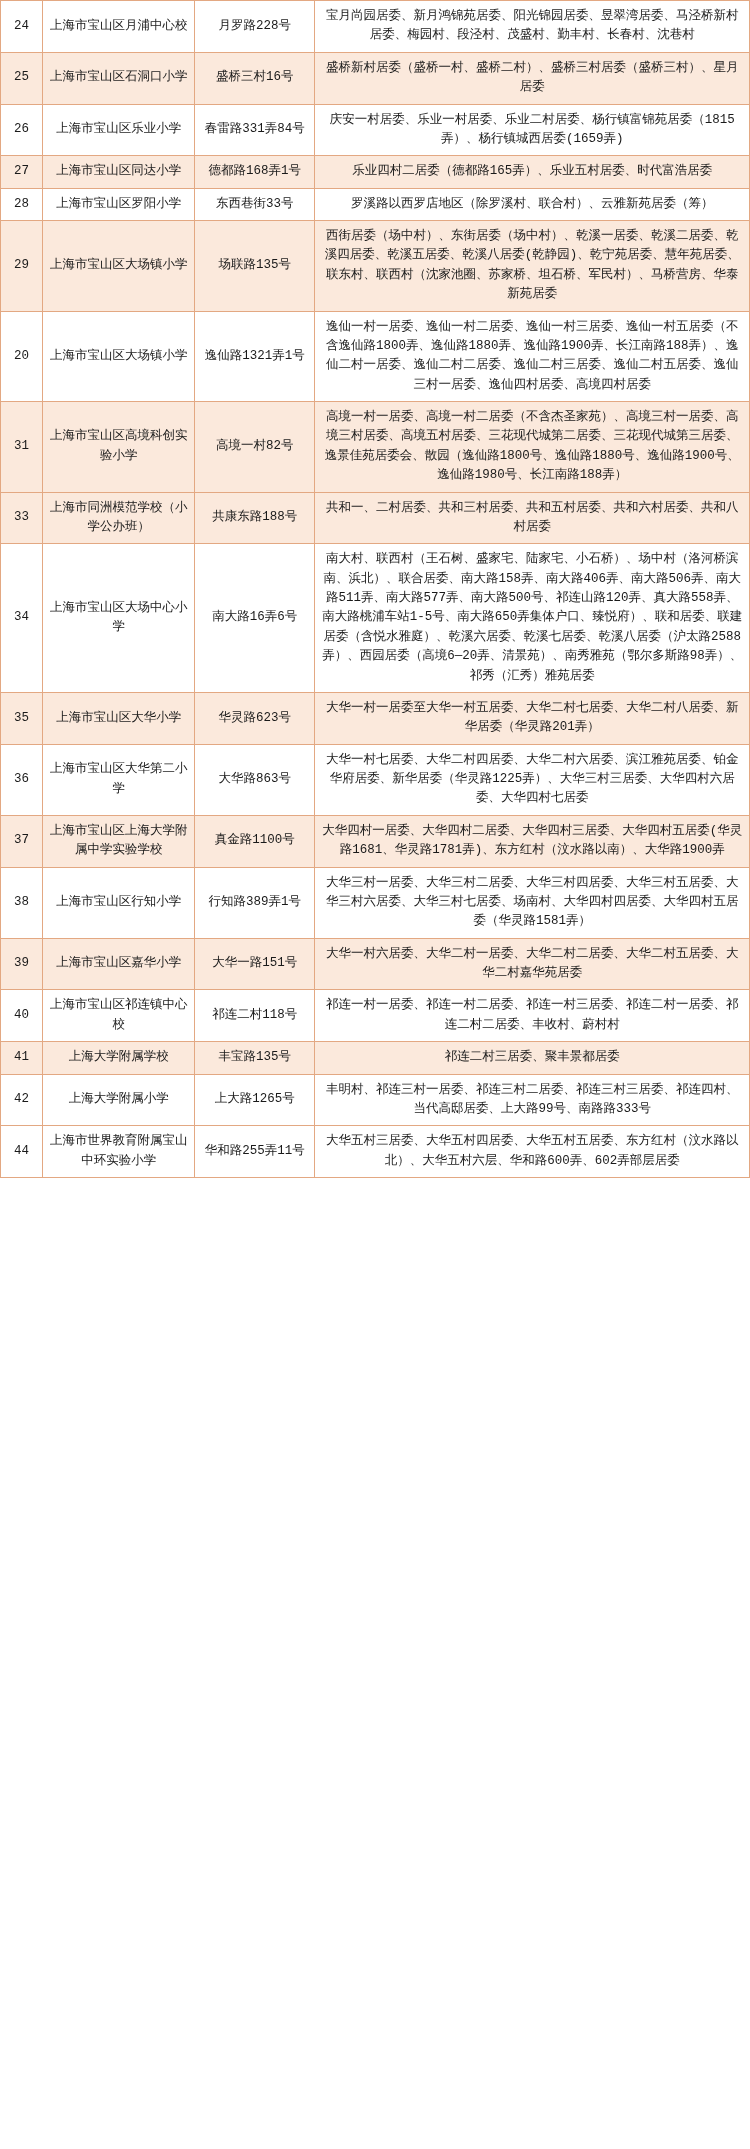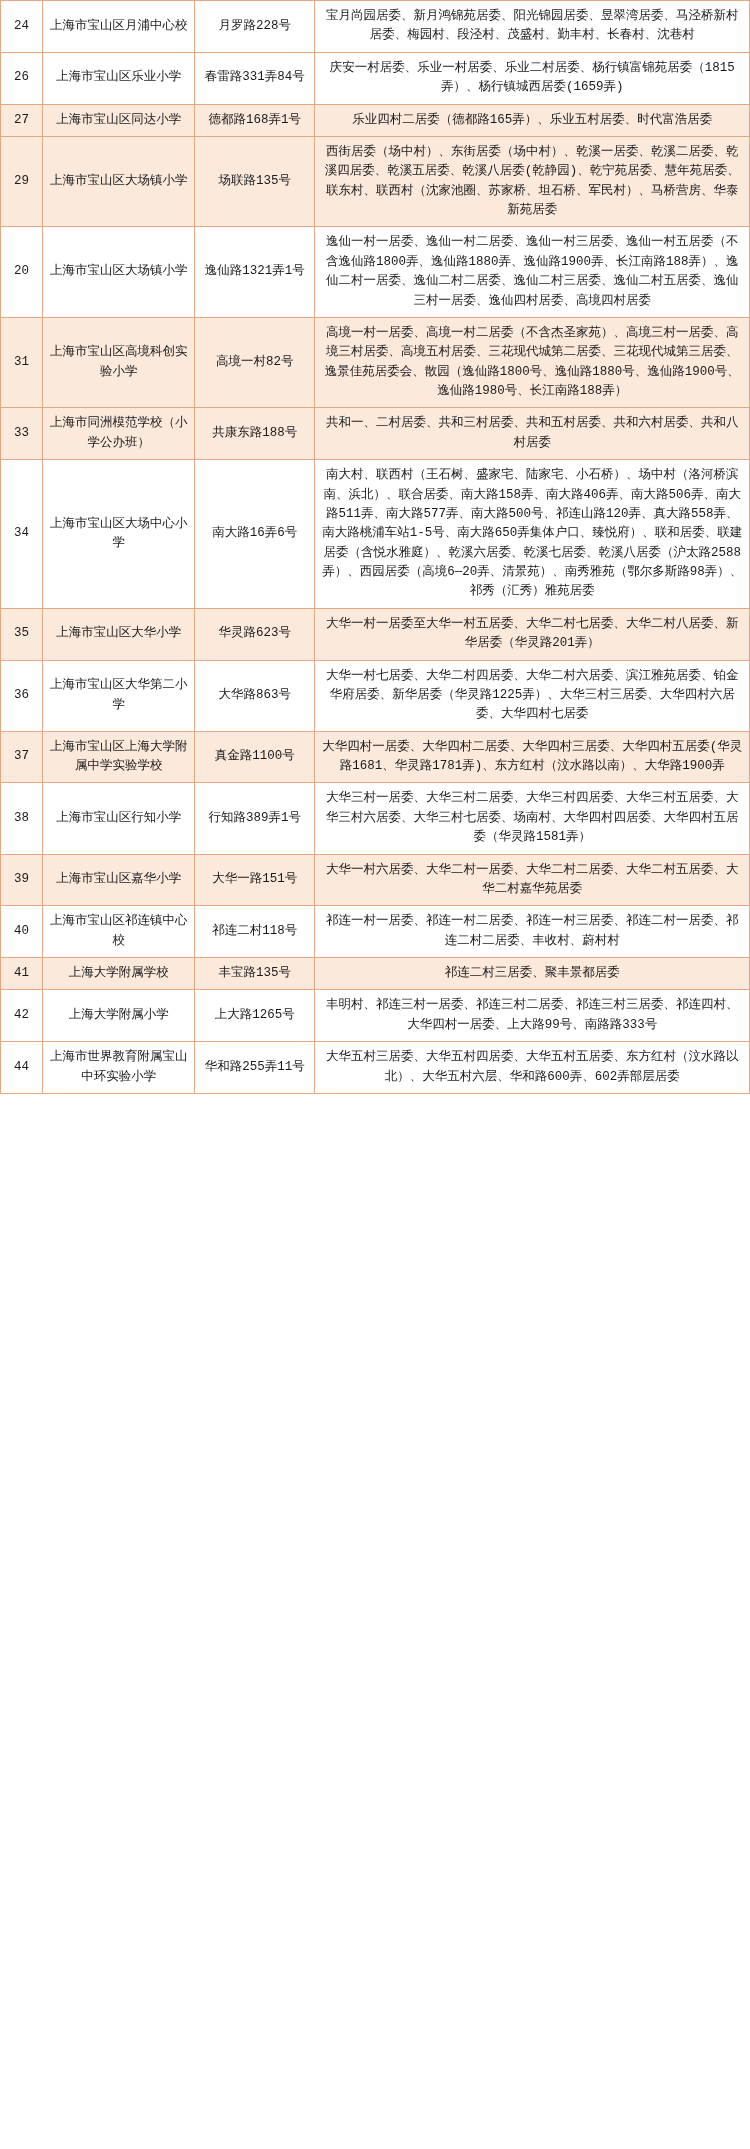--- a/index.html
+++ b/index.html
@@ -55,35 +55,47 @@
 <table class="school-table">
   <tbody>
 
     <tr class="row-white">
       <td class="col-num">24</td>
       <td class="col-school">上海市宝山区月浦中心校</td>
       <td class="col-addr">月罗路228号</td>
       <td class="col-area">宝月尚园居委、新月鸿锦苑居委、阳光锦园居委、昱翠湾居委、马泾桥新村居委、梅园村、段泾村、茂盛村、勤丰村、长春村、沈巷村</td>
     </tr>
 
+    <tr class="row-tint">
+      <td class="col-num">25</td>
+      <td class="col-school">上海市宝山区石洞口小学</td>
+      <td class="col-addr">盛桥三村16号</td>
+      <td class="col-area">盛桥新村居委（盛桥一村、盛桥二村）、盛桥三村居委（盛桥三村）、星月居委</td>
+    </tr>
 
     <tr class="row-white">
       <td class="col-num">26</td>
       <td class="col-school">上海市宝山区乐业小学</td>
       <td class="col-addr">春雷路331弄84号</td>
       <td class="col-area">庆安一村居委、乐业一村居委、乐业二村居委、杨行镇富锦苑居委（1815弄）、杨行镇城西居委(1659弄)</td>
     </tr>
 
     <tr class="row-tint">
       <td class="col-num">27</td>
       <td class="col-school">上海市宝山区同达小学</td>
       <td class="col-addr">德都路168弄1号</td>
       <td class="col-area">乐业四村二居委（德都路165弄）、乐业五村居委、时代富浩居委</td>
     </tr>
 
+    <tr class="row-white">
+      <td class="col-num">28</td>
+      <td class="col-school">上海市宝山区罗阳小学</td>
+      <td class="col-addr">东西巷街33号</td>
+      <td class="col-area">罗溪路以西罗店地区（除罗溪村、联合村）、云雅新苑居委（筹）</td>
+    </tr>
 
     <tr class="row-tint">
       <td class="col-num">29</td>
       <td class="col-school">上海市宝山区大场镇小学</td>
       <td class="col-addr">场联路135号</td>
       <td class="col-area">西街居委（场中村）、东街居委（场中村）、乾溪一居委、乾溪二居委、乾溪四居委、乾溪五居委、乾溪八居委(乾静园)、乾宁苑居委、慧年苑居委、联东村、联西村（沈家池圈、苏家桥、坦石桥、军民村）、马桥营房、华泰新苑居委</td>
     </tr>
 
     <tr class="row-white">
       <td class="col-num">20</td>
@@ -160,21 +172,21 @@
       <td class="col-num">41</td>
       <td class="col-school">上海大学附属学校</td>
       <td class="col-addr">丰宝路135号</td>
       <td class="col-area">祁连二村三居委、聚丰景都居委</td>
     </tr>
 
     <tr class="row-white">
       <td class="col-num">42</td>
       <td class="col-school">上海大学附属小学</td>
       <td class="col-addr">上大路1265号</td>
-      <td class="col-area">丰明村、祁连三村一居委、祁连三村二居委、祁连三村三居委、祁连四村、大华四村一居委、上大路99号、南路路333号</td>
+      <td class="col-area">丰明村、祁连三村一居委、祁连三村二居委、祁连三村三居委、祁连四村、当代高邸居委、上大路99号、南路路333号</td>
     </tr>
 
 
     <tr class="row-white">
       <td class="col-num">44</td>
       <td class="col-school">上海市世界教育附属宝山中环实验小学</td>
       <td class="col-addr">华和路255弄11号</td>
       <td class="col-area">大华五村三居委、大华五村四居委、大华五村五居委、东方红村（汶水路以北）、大华五村六层、华和路600弄、602弄部层居委</td>
     </tr>
 

